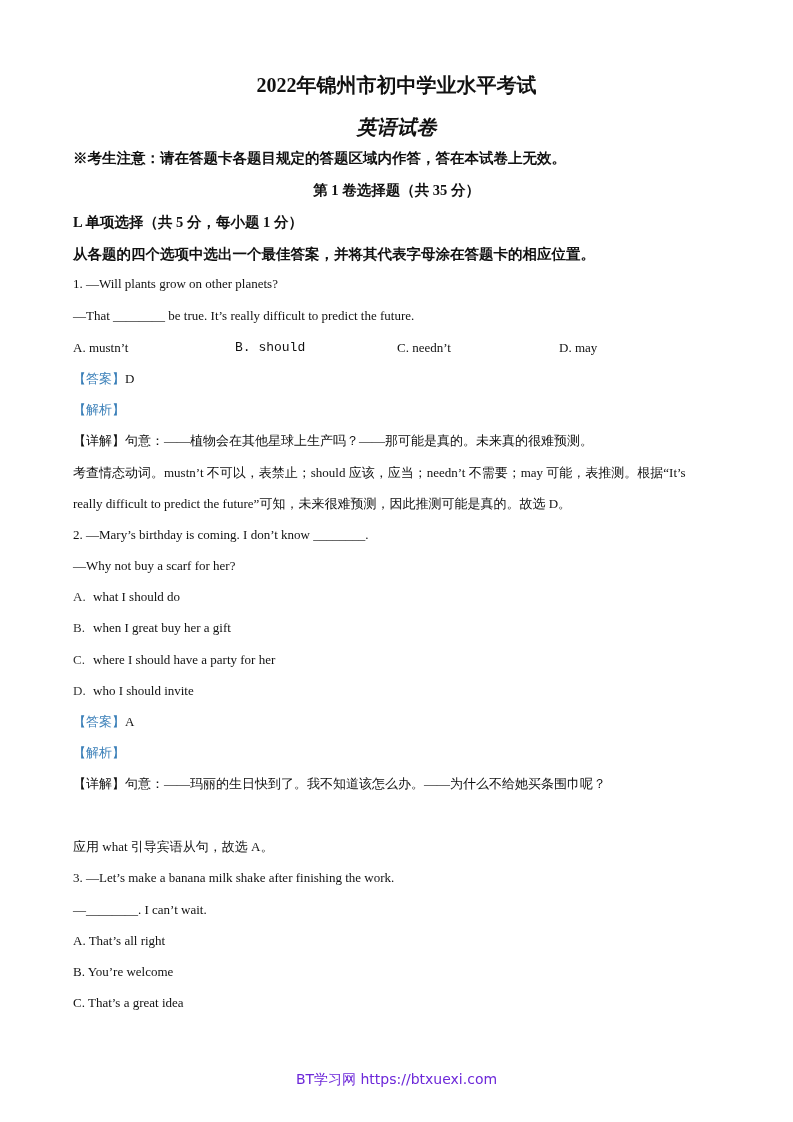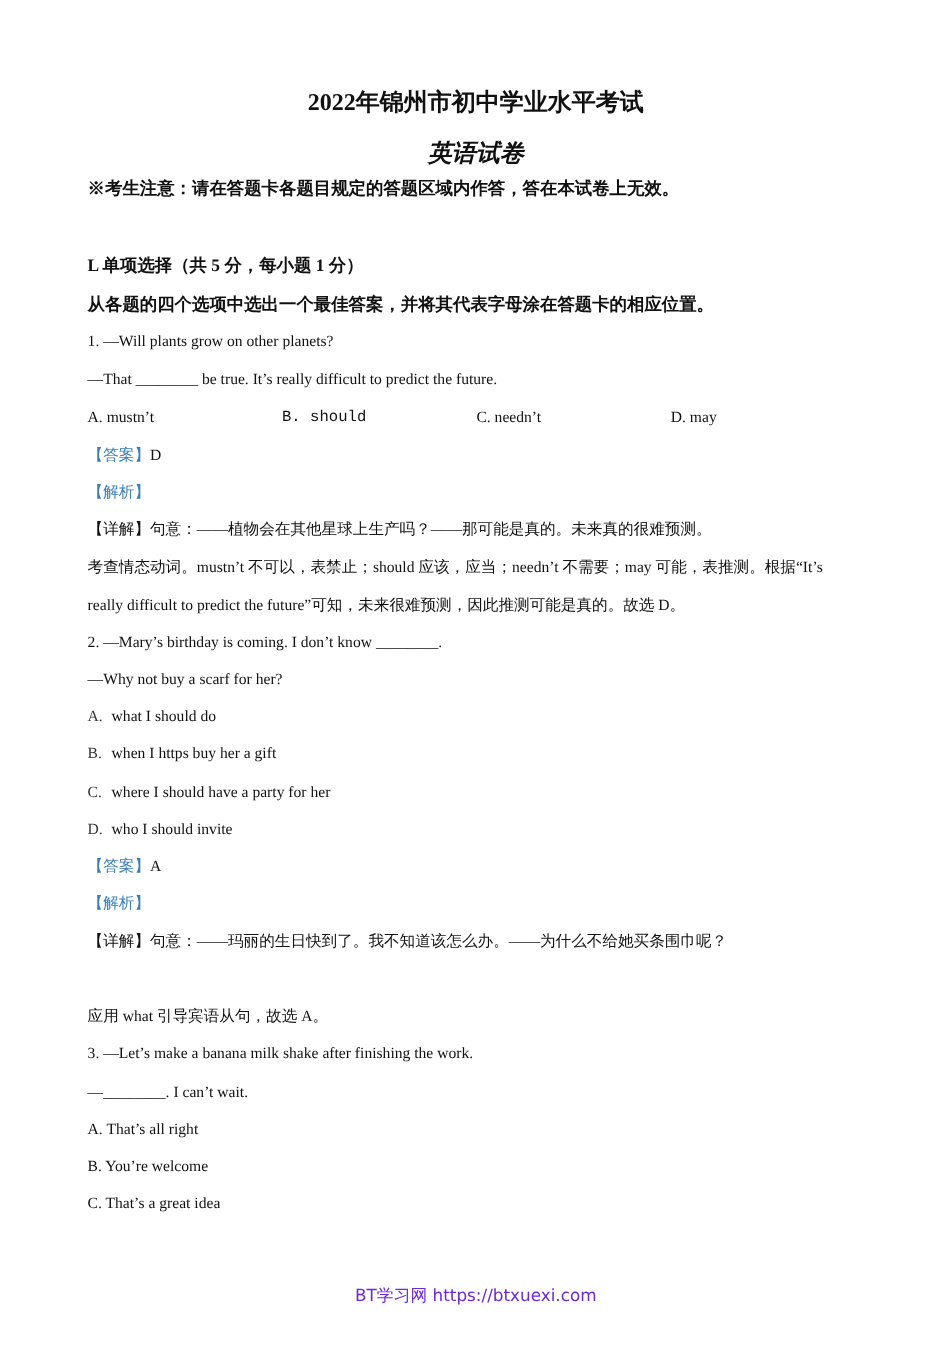--- a/index.html
+++ b/index.html
@@ -16,20 +16,21 @@
     .footer { position: absolute; left: 0; width: 793px; top: 1071px; text-align: center;
               font-family: "DejaVu Sans", sans-serif; font-size: 14px; color: #6d28d9; }
   </style>
 </head>
 <body>
 
 <div class="page">
   <div class="title" style="top:72px;">2022年锦州市初中学业水平考试</div>
   <div class="title" style="top:114px;font-style:italic;">英语试卷</div>
   <div class="line bold" style="top:150px;">※考生注意：请在答题卡各题目规定的答题区域内作答，答在本试卷上无效。</div>
+  <div class="line bold center" style="top:182px;">第 1 卷选择题（共 35 分）</div>
   <div class="line bold" style="top:214px;">L 单项选择（共 5 分，每小题 1 分）</div>
   <div class="line bold" style="top:246px;">从各题的四个选项中选出一个最佳答案，并将其代表字母涂在答题卡的相应位置。</div>
 
   <div class="line" style="top:276px;">1. —Will plants grow on other planets?</div>
   <div class="line" style="top:308px;">—That ________ be true. It’s really difficult to predict the future.</div>
   <div class="opt" style="left:73px; top:340px;">A. mustn’t</div>
   <div class="opt" style="left:235px; top:340px;font-family:Liberation Mono, monospace;">B. should</div>
   <div class="opt" style="left:397px; top:340px;text-align:center;">C. needn’t</div>
   <div class="opt" style="left:559px; top:340px;">D. may</div>
   <div class="line" style="top:371px;">
@@ -39,21 +40,21 @@
   <div class="line" style="top:433px;">【详解】句意：——植物会在其他星球上生产吗？——那可能是真的。未来真的很难预测。</div>
   <div class="line" style="top:465px;text-align:right;">考查情态动词。mustn’t 不可以，表禁止；should 应该，应当；needn’t 不需要；may 可能，表推测。根据“It’s</div>
   <div class="line" style="top:496px;">really difficult to predict the future”可知，未来很难预测，因此推测可能是真的。故选 D。</div>
 
   <div class="line" style="top:527px;">2. —Mary’s birthday is coming. I don’t know ________.</div>
   <div class="line" style="top:558px;">—Why not buy a scarf for her?</div>
   <div class="opt" style="left:73px; top:589px;">
     <span class="optlabel">A.</span><span>what I should do</span>
   </div>
   <div class="opt" style="left:73px; top:620px;">
-    <span class="optlabel">B.</span><span>when I https buy her a gift</span>
+    <span class="optlabel">B.</span><span>when I great buy her a gift</span>
   </div>
   <div class="opt" style="left:73px; top:652px;">
     <span class="optlabel">C.</span><span>where I should have a party for her</span>
   </div>
   <div class="opt" style="left:73px; top:683px;">
     <span class="optlabel">D.</span><span>who I should invite</span>
   </div>
   <div class="line" style="top:714px;">
     <span class="blue">【答案】</span><span>A</span>
   </div>

